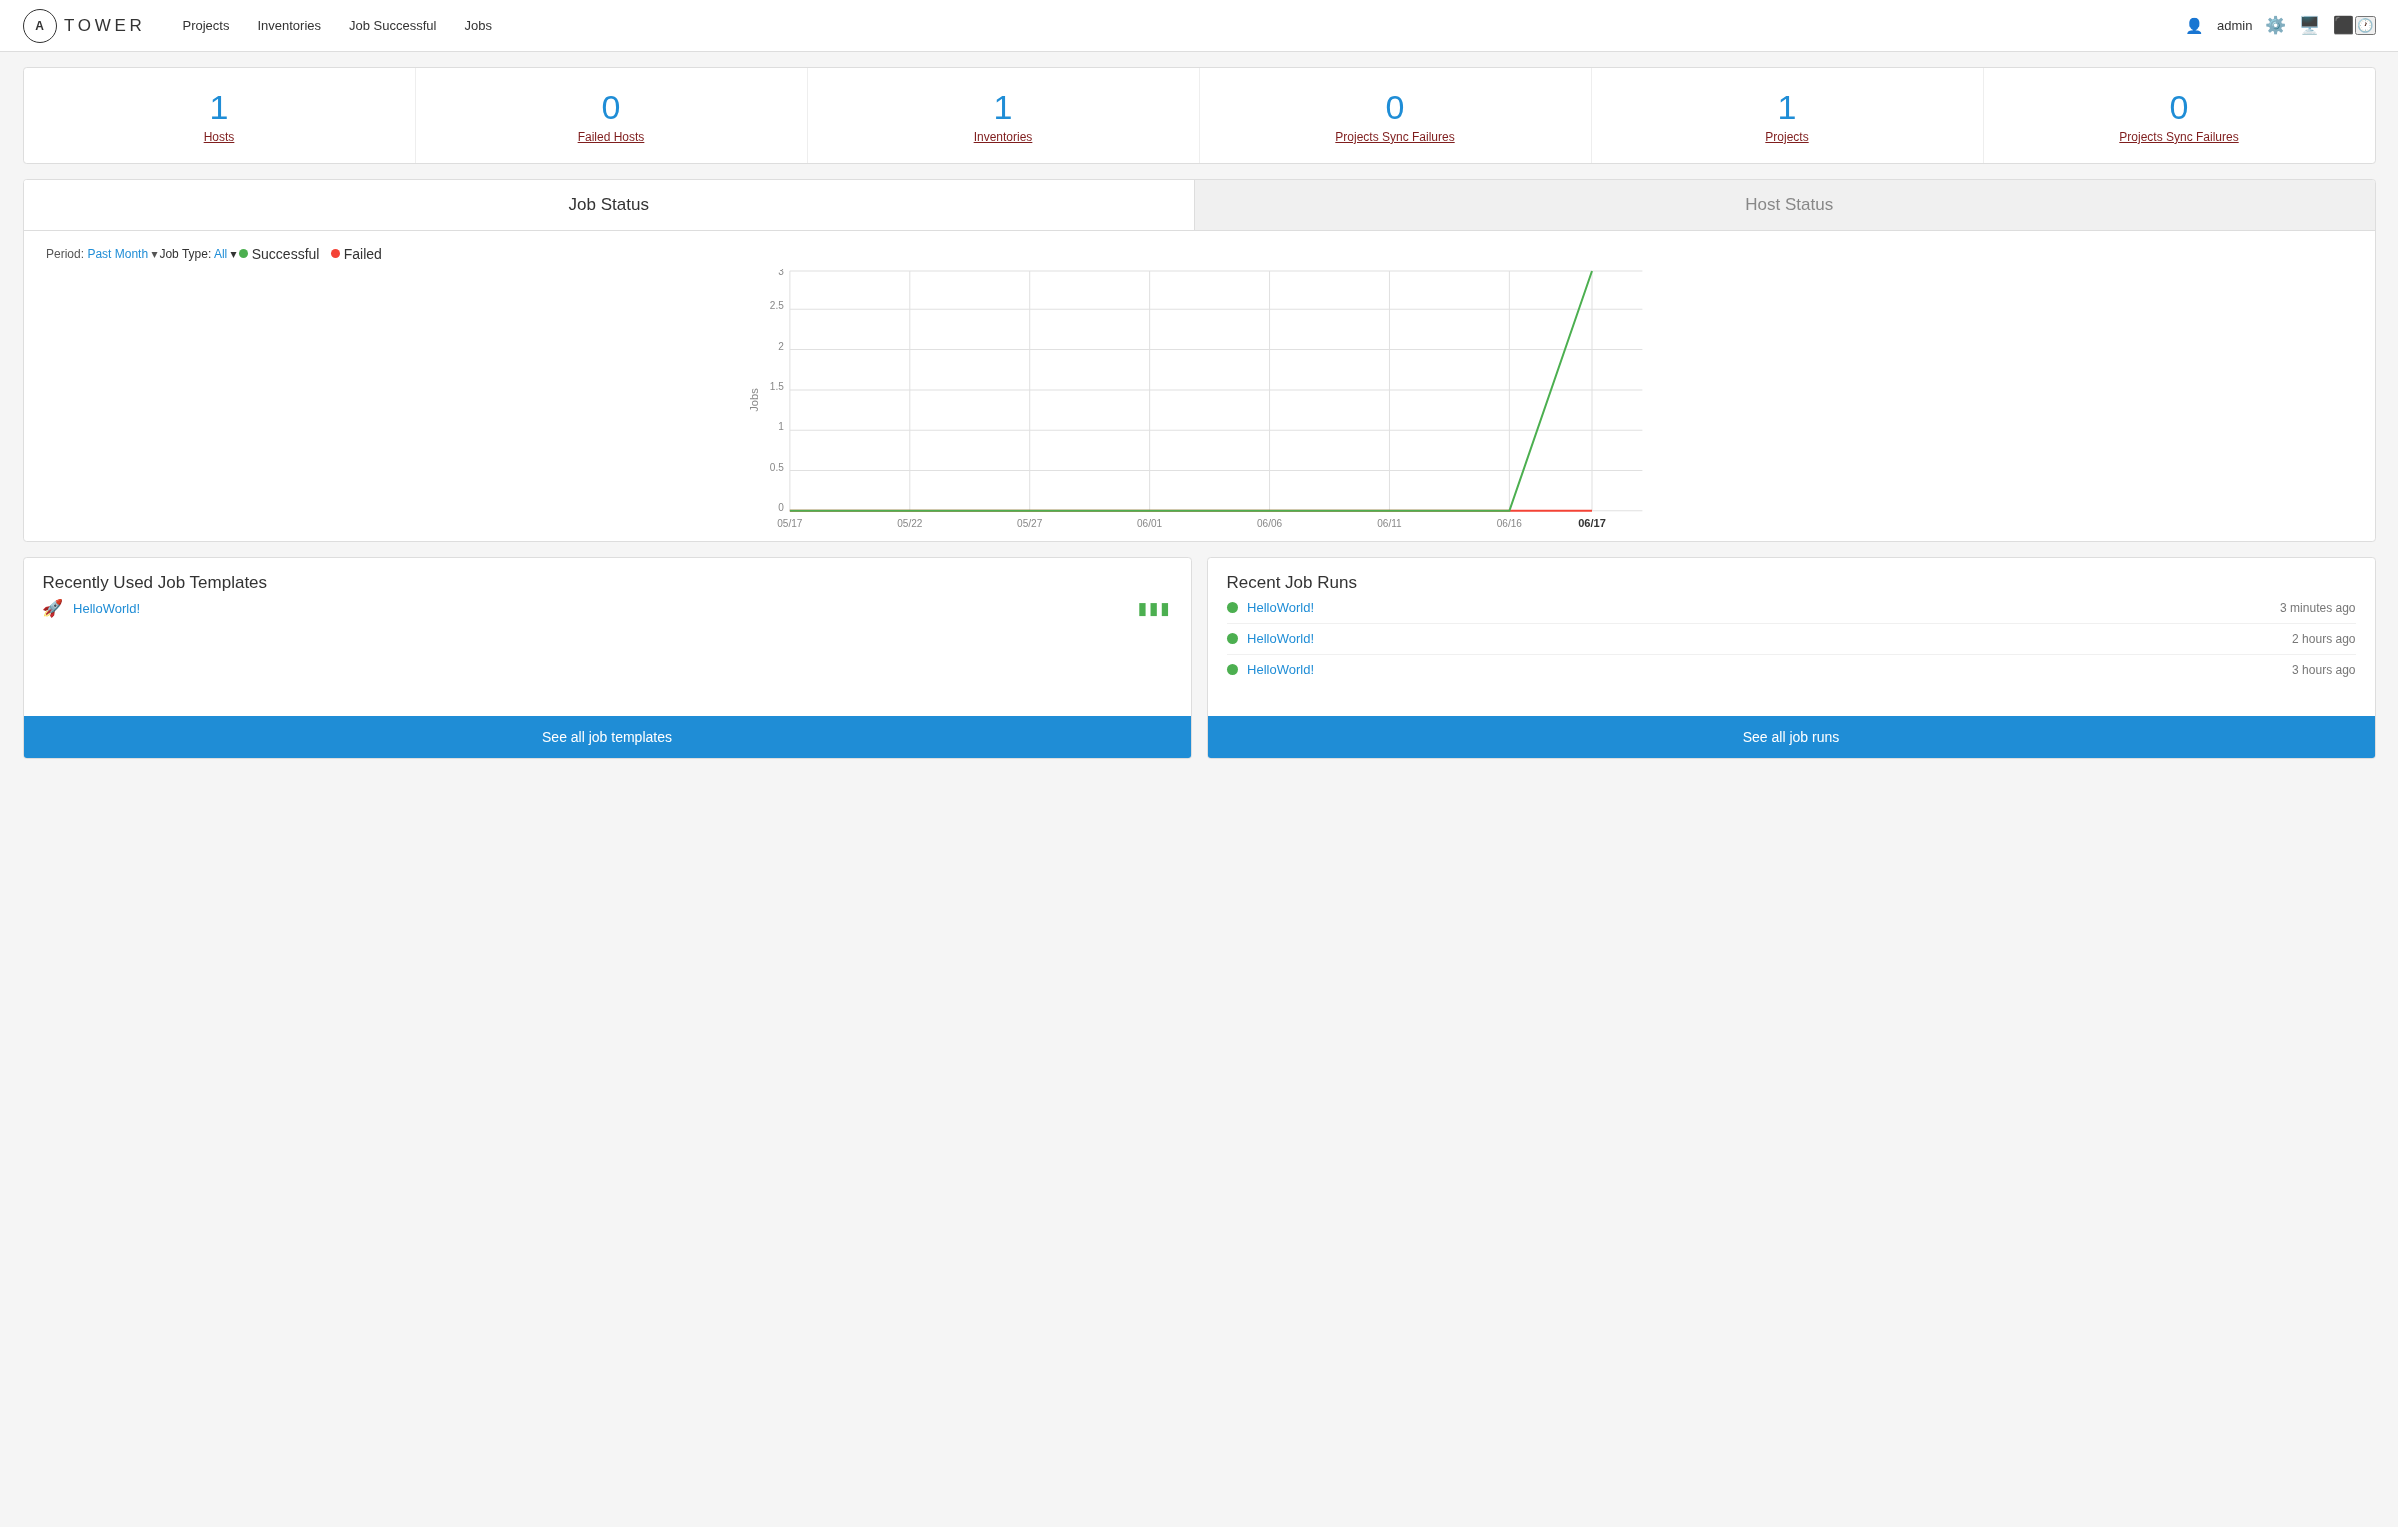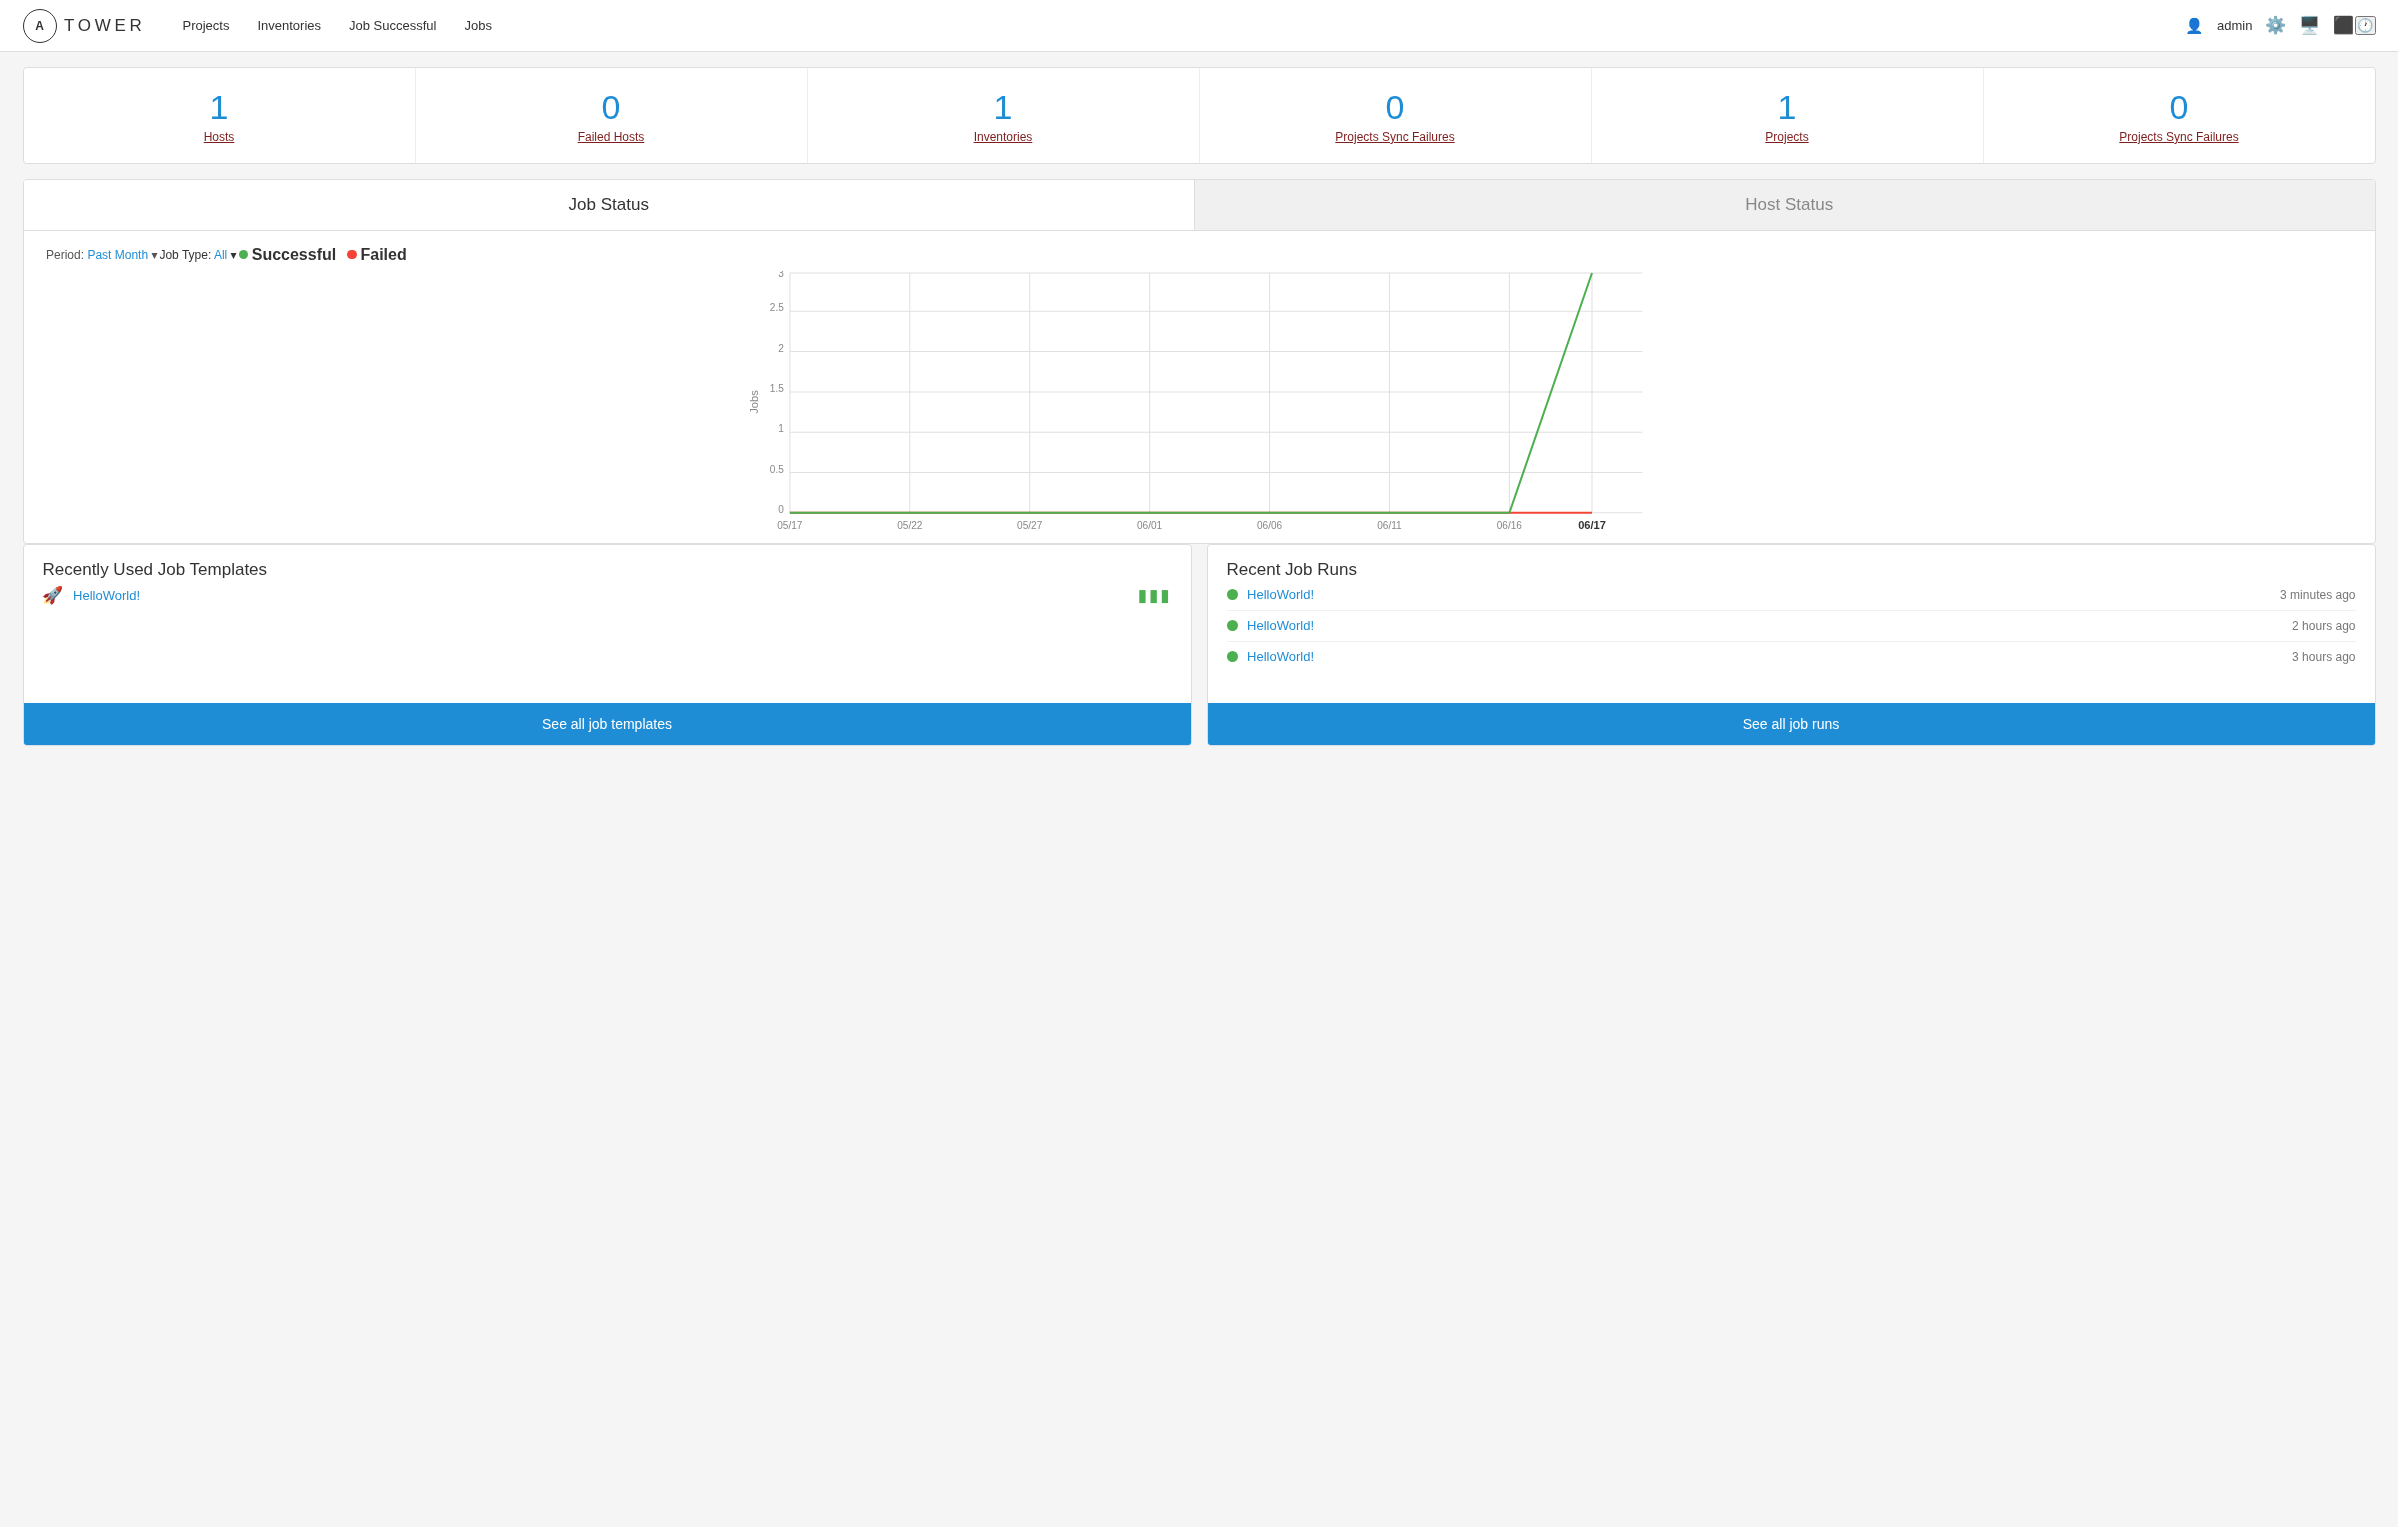--- a/index.html
+++ b/index.html
@@ -71,20 +71,21 @@
       color: #7f1d1d;
       margin-top: 2px;
       text-decoration: underline;
     }
 
     
     .status-panel {
       background: #fff;
       border: 0.9px solid #ddd;
       border-radius: 3.7px;
+      margin-bottom: 15px;
       overflow: hidden;
     }
     .status-tabs {
       display: flex;
       border-bottom: 0.9px solid #ddd;
     }
     .status-tab {
       flex: 1;
       text-align: center;
       padding: 15px;
@@ -105,21 +106,21 @@
       display: flex;
       justify-content: flex-start;
       align-items: center;
       gap: 2px;
       margin-bottom: 7.5px;
       font-size: 12px;
     }
     .chart-controls .period-label { color: #555; }
     .chart-controls .period-value { color: #1f8dd6; cursor: pointer; }
     .chart-controls .legend { display: flex; align-items: center; gap: 11.2px; }
-    .legend-item { display: flex; align-items: center; gap: 3.7px; font-size: 16px; font-weight: bold; }
+    .legend-item { display: flex; align-items: center; gap: 3.7px; font-size: 14px; }
     .legend-dot { width: 9.4px; height: 9.4px; border-radius: 50%; }
     .legend-dot.success { background: #4caf50; }
     .legend-dot.failed { background: #f44336; }
 
     .chart-svg-container {
       position: relative;
       width: 100%;
       height: 262px;
     }
     svg.chart { width: 100%; height: 100%; }

